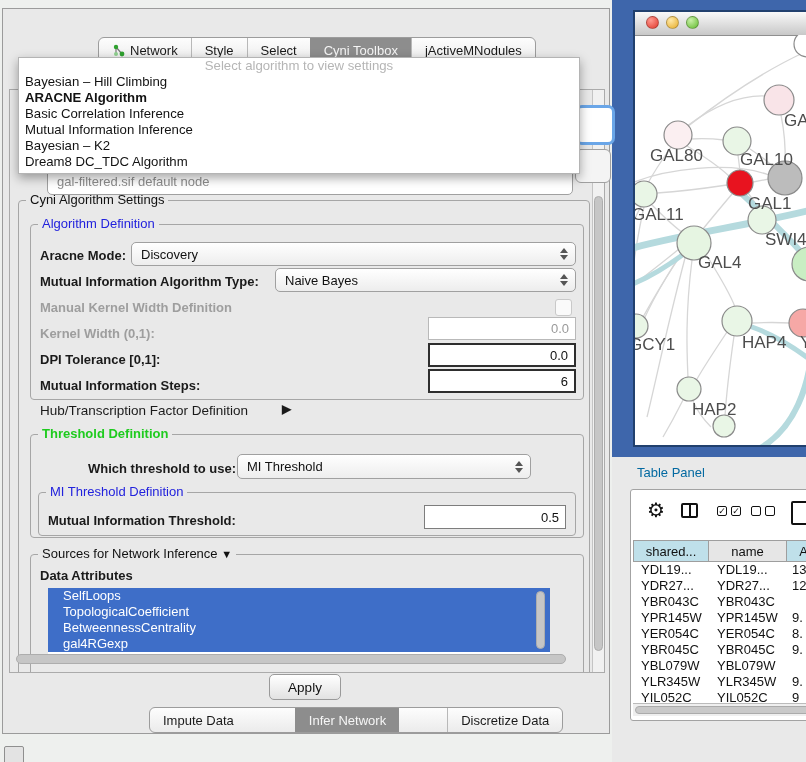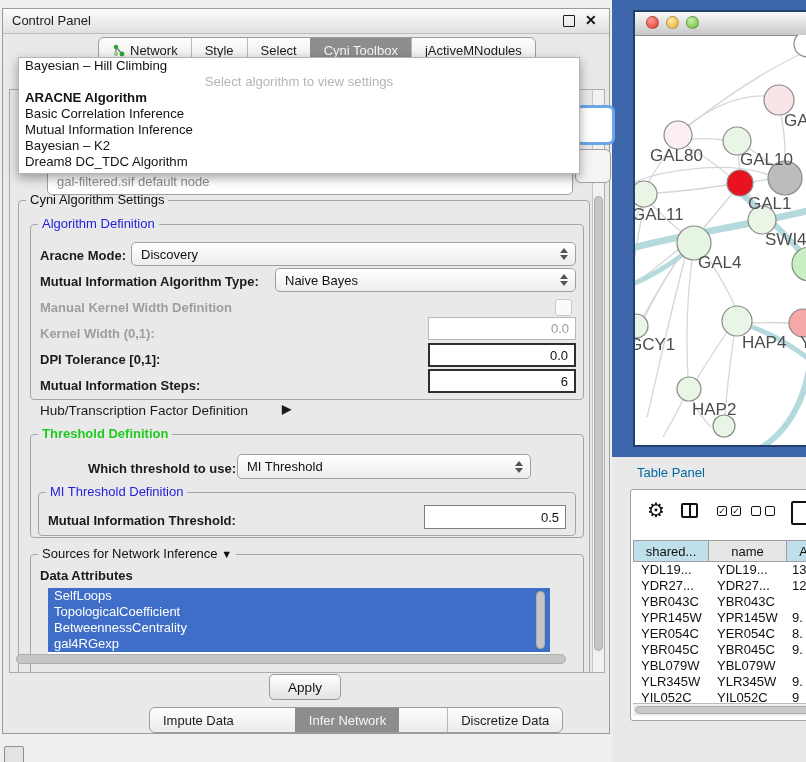--- a/index.html
+++ b/index.html
@@ -30,21 +30,21 @@
   .combo .arr{position:absolute;right:7px;top:50%;transform:translateY(-50%);display:flex;flex-direction:column;gap:2px;}
   .combo .arr i{display:block;width:0;height:0;border-left:4px solid transparent;border-right:4px solid transparent;}
   .combo .arr .up{border-bottom:5px solid #555;}
   .combo .arr .dn{border-top:5px solid #555;}
   .field{position:absolute;background:#fff;font-size:13px;display:flex;align-items:center;justify-content:flex-end;padding:0 6px;box-sizing:border-box;color:#111;}
   .field.light{border:1px solid #b9b9b9;color:#9a9a9a;}
   .field.dark{border:2px solid #2e2e2e;}
   .field.mid{border:1px solid #7d7d7d;}
   .checkbox{position:absolute;width:15px;height:15px;border:1px solid #c9c9c9;border-radius:3px;background:#fafafa;}
   .attr-list{position:absolute;background:#ffffff;overflow:hidden;}
-  .attr-item{height:16px;line-height:16px;background:#3e6ec8;color:#fff;font-size:13px;padding-left:6px;}
+  .attr-item{height:16px;line-height:16px;background:#3e6ec8;color:#fff;font-size:13px;padding-left:15px;}
   .vscroll{position:absolute;background:#f1f1f1;border-left:1px solid #c4c4c4;box-sizing:border-box;}
   .thumb{position:absolute;background:#c6c6c6;border:1px solid #adadad;border-radius:6px;box-sizing:border-box;}
   .btn{position:absolute;display:flex;align-items:center;justify-content:center;border:1px solid #9a9a9a;border-radius:5px;background:linear-gradient(#ffffff,#e2e2e2);font-size:13.5px;color:#111;}
 
   
   #popup{left:18px;top:57px;width:560px;height:115px;background:#fff;border:1px solid #b4b4b4;box-shadow:0 4px 10px rgba(0,0,0,.35);z-index:40;}
   .pop-row{height:16px;line-height:16px;font-size:13.2px;color:#121212;padding-left:6px;white-space:nowrap;}
   .pop-head{text-align:center;color:#b5b5b5;padding-left:0;}
   .pop-bold{font-weight:bold;}
   .ghost-combo{left:44px;top:158px;width:526px;height:28px;border:1px solid #a0a0a0;border-radius:5px;background:#fff;z-index:5;font-size:13px;color:#8d8d8d;display:flex;align-items:center;padding:0 9px;box-sizing:border-box;}
@@ -84,25 +84,20 @@
 
   
   #corner-btn{left:4px;top:746px;width:18px;height:18px;border:1px solid #8f8f8f;background:#e3e3e3;border-radius:2px;}
 </style>
 </head>
 <body>
 
 <div id="page">
 
   <div id="cp" class="abs">
-    <div id="cp-titlebar" class="abs">
-      <span id="cp-title" class="abs">Control Panel</span>
-      <span class="abs winbtn-float"></span>
-      <span class="abs winbtn-close">✕</span>
-    </div>
 
     <div class="abs tabstrip" style="left:95px;top:28px;">
       <div class="tab">
         <svg width="13" height="13">
           <line x1="4" y1="3" x2="10" y2="10" stroke="#777" stroke-width="1.2"></line>
           <line x1="4" y1="3" x2="4" y2="10" stroke="#777" stroke-width="1.2"></line>
           <circle cx="4" cy="3" r="2.2" fill="#2fa12f"></circle>
           <circle cx="10" cy="10" r="2.4" fill="#2fa12f"></circle>
           <circle cx="4" cy="10" r="2" fill="#8fd08f"></circle>
         </svg>
@@ -224,22 +219,22 @@
       <div class="tab sel">
           <span>Infer Network</span>
         </div>
       <div class="tab">
           <span>Discretize Data</span>
         </div>
     </div>
   </div>
 
   <div id="popup" class="abs">
+    <div class="pop-row pop-head">Select algorithm to view settings</div>
     <div class="pop-row">Bayesian – Hill Climbing</div>
-    <div class="pop-row pop-head">Select algorithm to view settings</div>
     <div class="pop-row pop-bold">ARACNE Algorithm</div>
     <div class="pop-row">Basic Correlation Inference</div>
     <div class="pop-row">Mutual Information Inference</div>
     <div class="pop-row">Bayesian – K2</div>
     <div class="pop-row">Dream8 DC_TDC Algorithm</div>
   </div>
 
   <div id="desktop" class="abs"></div>
   <div id="netwin" class="abs">
     <div id="net-titlebar" class="abs">

